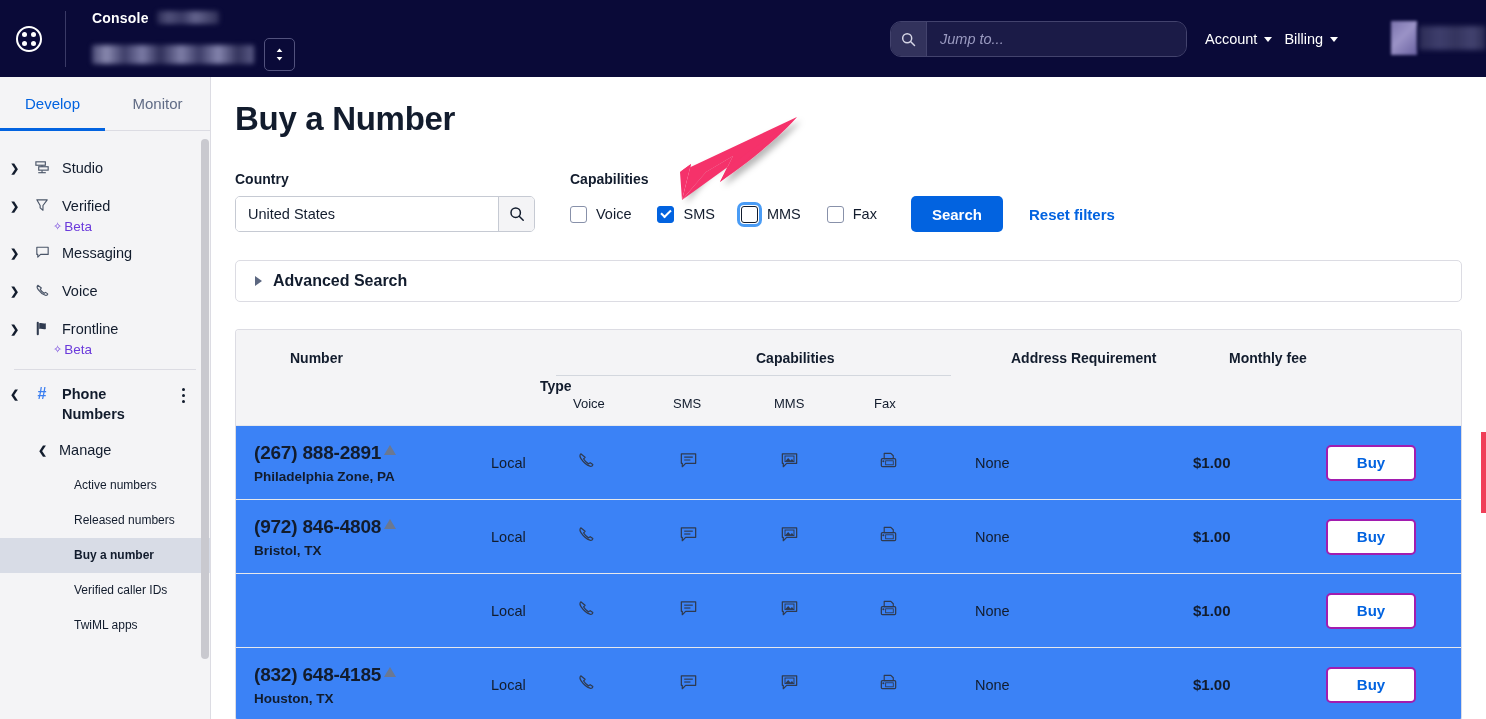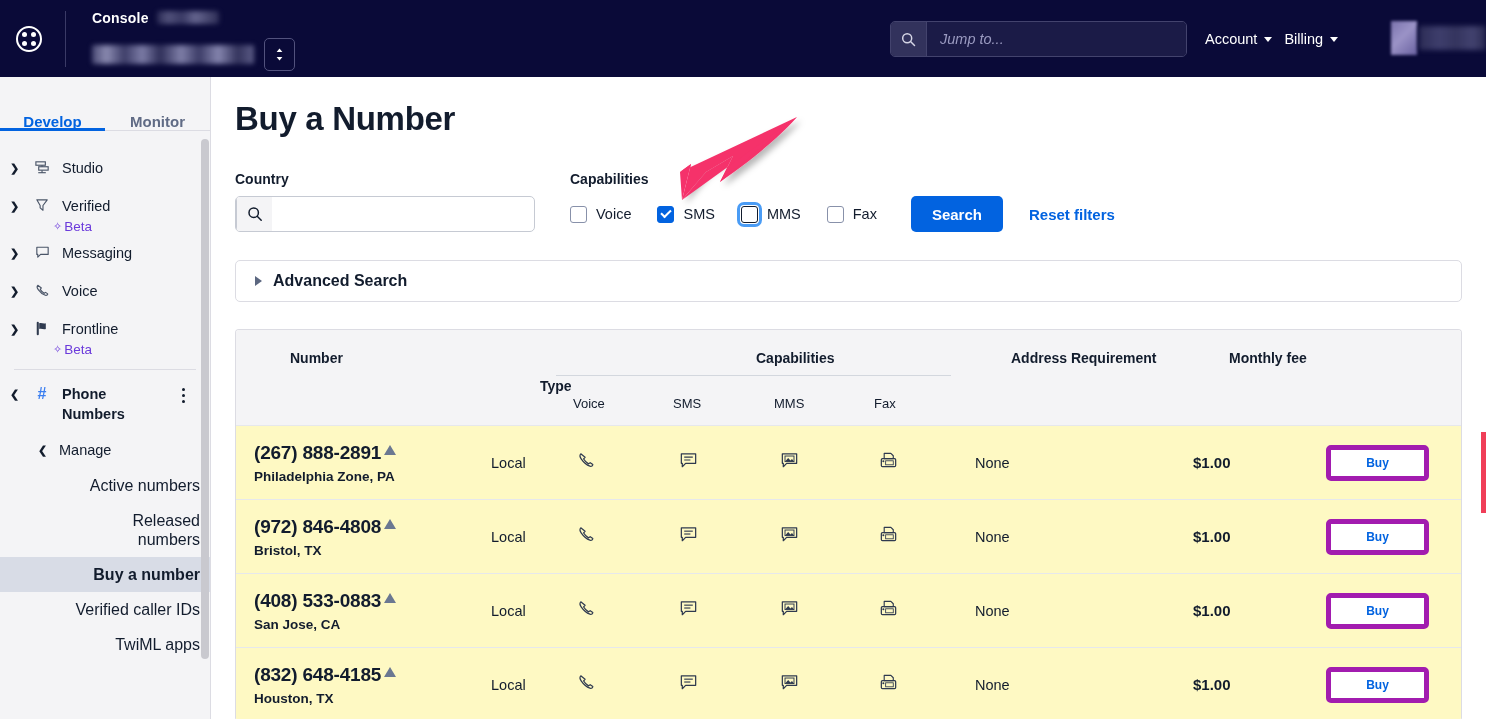--- a/index.html
+++ b/index.html
@@ -56,21 +56,21 @@
   }
   .selector-btn {
     width: 31px; height: 33px; border: 1px solid #52527d; border-radius: 5px;
     display: flex; align-items: center; justify-content: center;
     color: #fff; background: transparent;
   }
   .selector-btn svg { display: block; }
 
   .search-wrap {
     position: absolute; left: 890px; top: 21px; width: 297px; height: 36px;
-    border: 1px solid #43436d; border-radius: 5px; display: flex; overflow: hidden;
+    border: 1px solid #43436d; border-radius: 11px; display: flex; overflow: hidden;
     background: #16163f;
   }
   .search-btn {
     width: 36px; background: #32325c; display: flex; align-items: center; justify-content: center;
     border-right: 1px solid #43436d;
   }
   .search-field {
     flex: 1; background: #1b1b47; border: none; outline: none;
     color: #9a9ac0; font-size: 14.5px; font-style: italic;
     font-family: "Liberation Sans", sans-serif; padding-left: 13px;
@@ -101,22 +101,22 @@
     filter: blur(2.5px);
   }
 
   
   .sidebar {
     position: absolute; left: 0; top: 77px; width: 211px; height: 642px;
     background: #f4f4f6; border-right: 1px solid #dcdce3;
   }
   .side-tabs { display: flex; height: 54px; border-bottom: 1px solid #dcdce3; }
   .side-tab {
-    flex: 1; display: flex; align-items: flex-end; justify-content: center;
-    font-size: 15px; font-weight: bold; color: #606b85; position: relative;
+    flex: 1; display: flex; align-items: center; justify-content: center;
+    font-size: 15px; font-weight: normal; color: #606b85; position: relative;
   }
   .side-tab.active { color: #0263e0; }
   .side-tab.active::after {
     content: ''; position: absolute; bottom: -1px; left: 0; right: 0;
     height: 3px; background: #0263e0;
   }
 
   .side-scroll { position: relative; height: 588px; overflow: hidden; }
   .nav-list { padding-top: 18px; }
   .nav-item {
@@ -146,21 +146,21 @@
     position: absolute; right: 25px; top: 12px; display: flex;
     flex-direction: column; gap: 3px; align-items: center;
   }
   .kebab i { width: 3px; height: 3px; border-radius: 50%; background: #121c2d; display: block; }
 
   .sub-row {
     display: flex; align-items: center; gap: 9px; padding: 8px 10px 8px 38px;
     font-size: 14.5px; color: #121c2d;
   }
   .leaf {
-    padding: 8px 10px 8px 74px; font-size: 16px; color: #121c2d; line-height: 19px; text-align: right;
+    padding: 8px 10px 8px 74px; font-size: 12px; color: #121c2d; line-height: 19px;
   }
   .leaf.selected { background: #d8dce6; font-weight: bold; }
 
   .side-scrollbar {
     position: absolute; right: 1px; top: 8px; width: 8px; height: 520px;
     background: #c9c9cf; border-radius: 4px;
   }
 
   
   .main {
@@ -235,21 +235,21 @@
     position: absolute; font-size: 14px; font-weight: bold; color: #121c2d; padding-left: 36px;
   }
   .th-sub {
     position: absolute; font-size: 13px; color: #121c2d; font-weight: normal;
   }
   .caps-underline {
     position: absolute; left: 320px; top: 45px; width: 395px; height: 1px; background: #d3d7de;
   }
   .trow {
     display: flex; align-items: center; height: 74px;
-    border-top: 1px solid #e6e8ec; background: #fef9c3; position: relative;
+    border-top: 1px solid #e6e8ec; background: #3b82f6; position: relative;
   }
   .c-number { position: absolute; left: 18px; }
   .num-line { display: flex; align-items: flex-start; gap: 3px; }
   .num {
     font-size: 19px; font-weight: bold; color: #121c2d; letter-spacing: -0.2px;
   }
   .tri-up {
     width: 0; height: 0; border-left: 6px solid transparent;
     border-right: 6px solid transparent; border-bottom: 10px solid #6b7governing;
   }
@@ -259,22 +259,22 @@
   .loc { font-size: 13.5px; font-weight: bold; color: #121c2d; margin-top: 5px; }
   .c-type { position: absolute; left: 255px; font-size: 14.5px; color: #121c2d; }
   .c-voice { position: absolute; left: 340px; }
   .c-sms   { position: absolute; left: 442px; }
   .c-mms   { position: absolute; left: 543px; }
   .c-fax   { position: absolute; left: 642px; }
   .c-addr  { position: absolute; left: 739px; font-size: 14.5px; color: #121c2d; }
   .c-fee   { position: absolute; left: 957px; font-size: 15px; font-weight: bold; color: #121c2d; }
   .c-buy   { position: absolute; left: 1090px; }
   .btn-buy {
-    width: 103px; height: 36px; border: 5px solid #a21caf; border-radius: 5px;
-    background: #fff; color: #0263e0; font-size: 12px; font-weight: bold;
+    width: 90px; height: 36px; border: 2px solid #a21caf; border-radius: 5px;
+    background: #fff; color: #0263e0; font-size: 15px; font-weight: bold;
     font-family: "Liberation Sans", sans-serif;
   }
 
   
   .arrow-anno { position: absolute; left: 660px; top: 112px; pointer-events: none; }
   .edge-bar {
     position: absolute; right: 0; top: 432px; width: 5px; height: 81px;
     background: #f03e58;
   }
 </style>
@@ -448,20 +448,21 @@
   </div>
 </div>
 
 <div class="main">
   <h1 class="page-title">Buy a Number</h1>
 
   <div class="filters">
     <div>
       <div class="field-label">Country</div>
       <div class="country-box">
+        <input class="country-input" value="United States" style="">
         <div class="country-search-btn">
           <svg width="16" height="16" viewBox="0 0 16 16">
             <circle cx="6.7" cy="6.7" r="4.7" fill="none" stroke="#121c2d" stroke-width="1.5"></circle>
             <line x1="10.2" y1="10.2" x2="14.2" y2="14.2" stroke="#121c2d" stroke-width="1.5" stroke-linecap="round"></line>
           </svg>
         </div>
       </div>
     </div>
 
     <div class="caps-group">
@@ -588,27 +589,20 @@
           </svg>
       </span>
       <span class="c-addr">None</span>
       <span class="c-fee">$1.00</span>
       <span class="c-buy">
         <button class="btn-buy">Buy</button>
       </span>
     </div>
 
     <div class="trow">
-      <div class="c-number">
-        <div class="num-line">
-          <span class="num">(408) 533-0883</span>
-          <span class="tri-up"></span>
-        </div>
-        <div class="loc">San Jose, CA</div>
-      </div>
       <span class="c-type">Local</span>
       <span class="c-voice">
         <svg width="21" height="21" viewBox="0 0 22 22">
             <path d="M5 4 C3.8 5.2 3.8 7 5.6 9.5 C8 13 11 15.6 14.6 16.9 C16.4 17.4 17.6 16.3 17.6 15.2 L14.9 13.3 L13.1 14.5 C11.4 13.5 9.2 11.3 8 9.4 L9.5 7.6 Z" fill="none" stroke="#2f3a4f" stroke-width="1.3" stroke-linejoin="round"></path>
           </svg>
       </span>
       <span class="c-sms">
         <svg width="21" height="21" viewBox="0 0 22 22">
             <path d="M3.5 4 H18.5 V14 H8 L4.5 17.5 V14 H3.5 Z" fill="none" stroke="#2f3a4f" stroke-width="1.3" stroke-linejoin="round"></path>
             <line x1="6.5" y1="7.5" x2="15.5" y2="7.5" stroke="#2f3a4f" stroke-width="1.2"></line>

